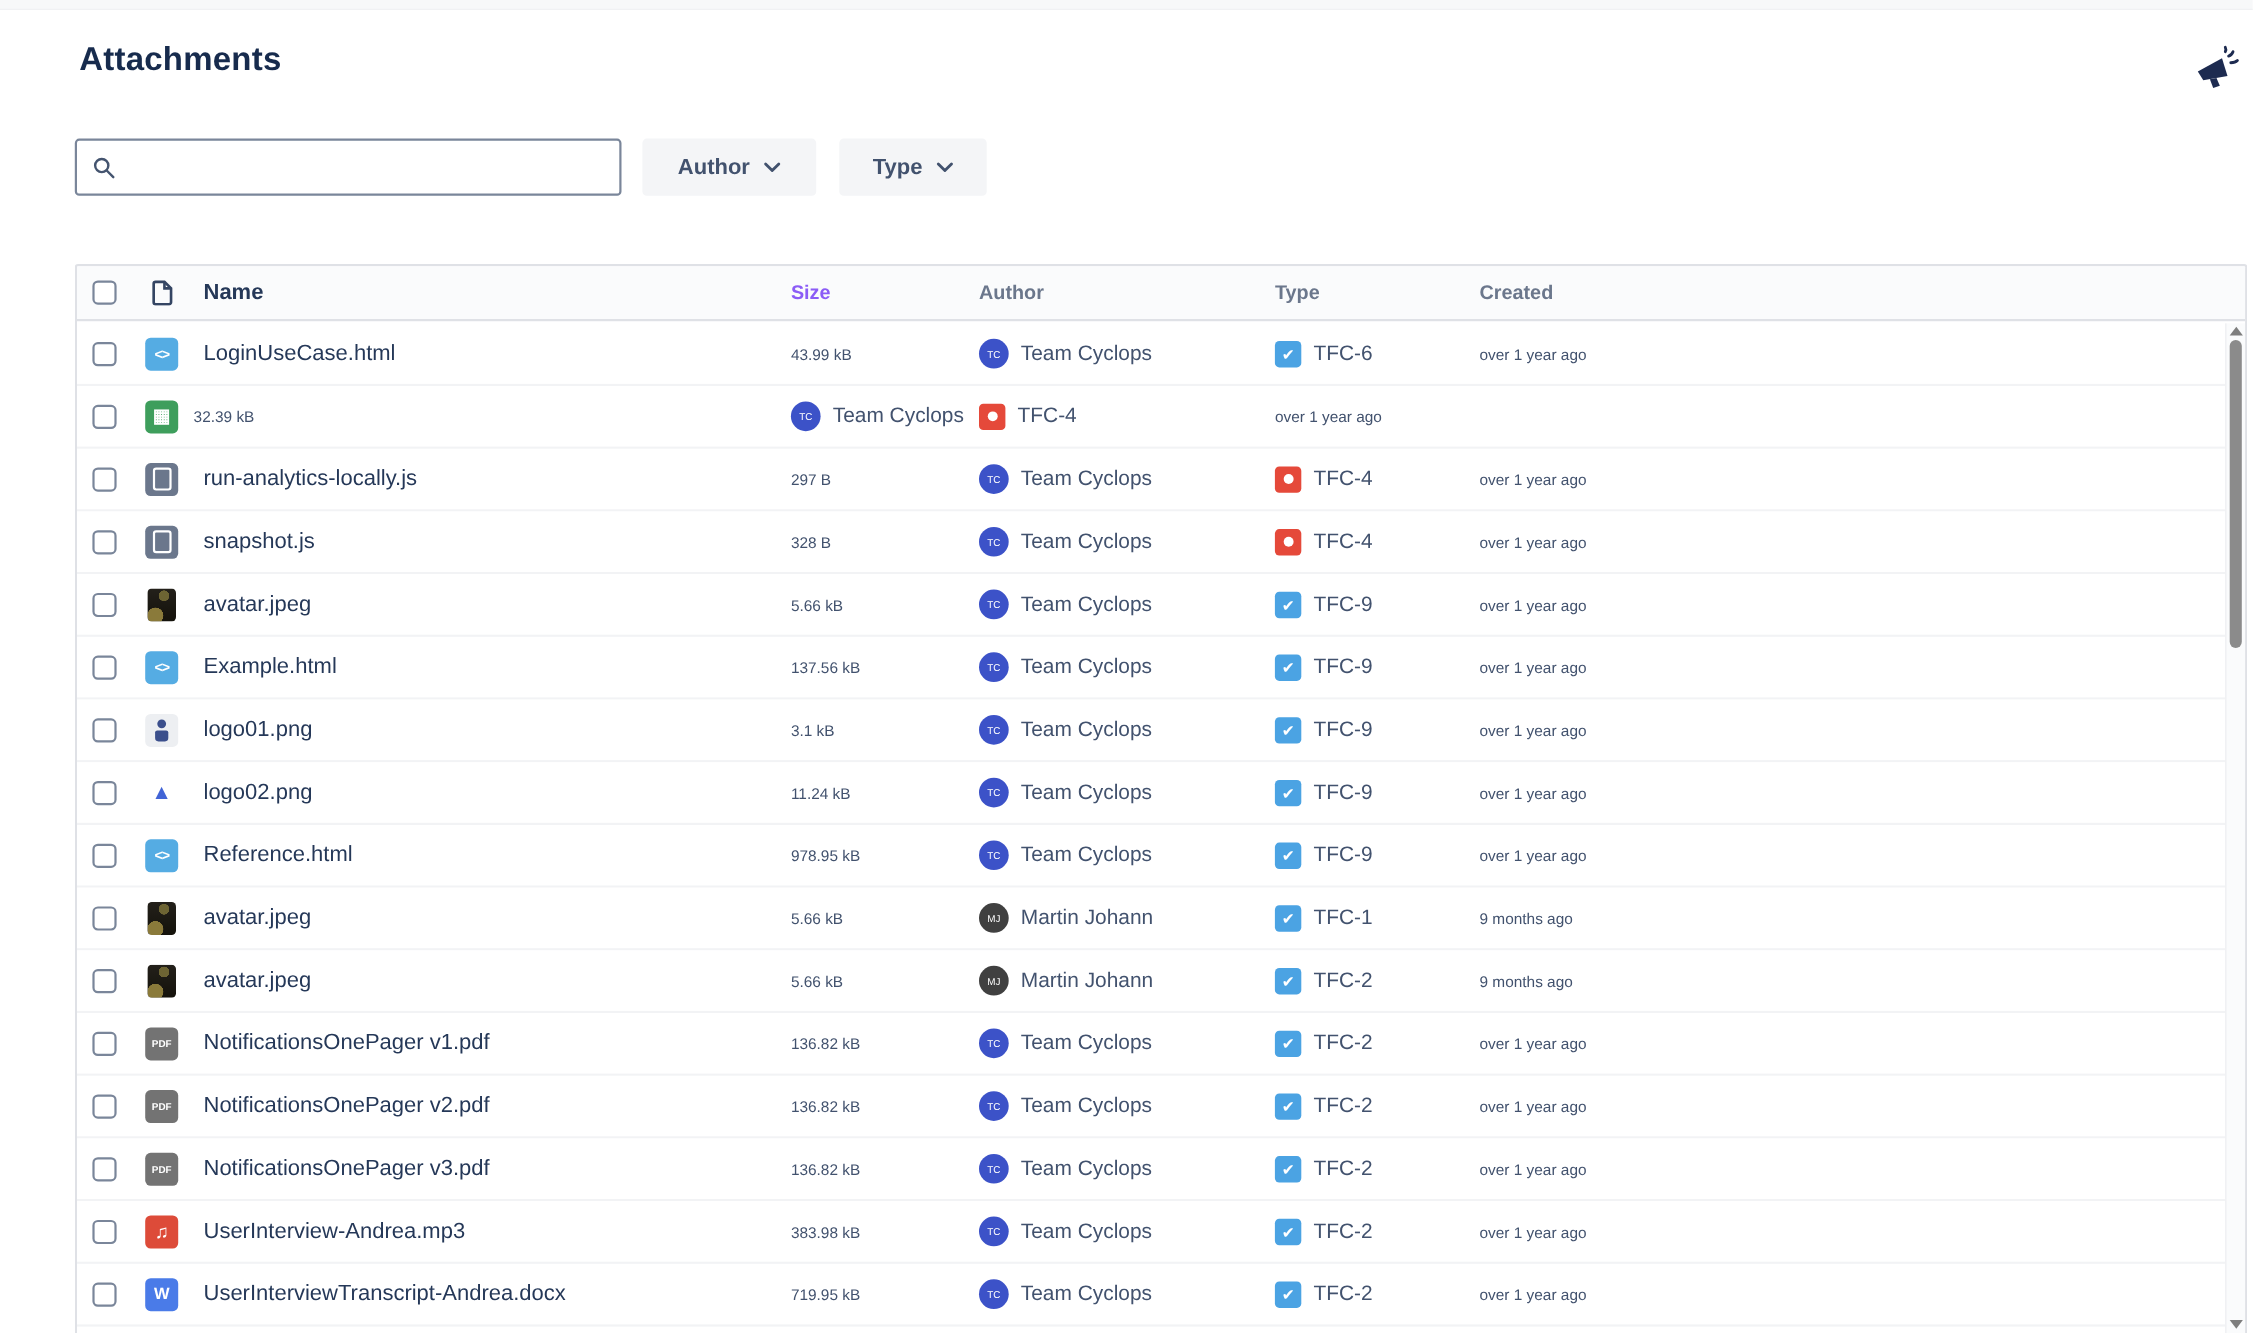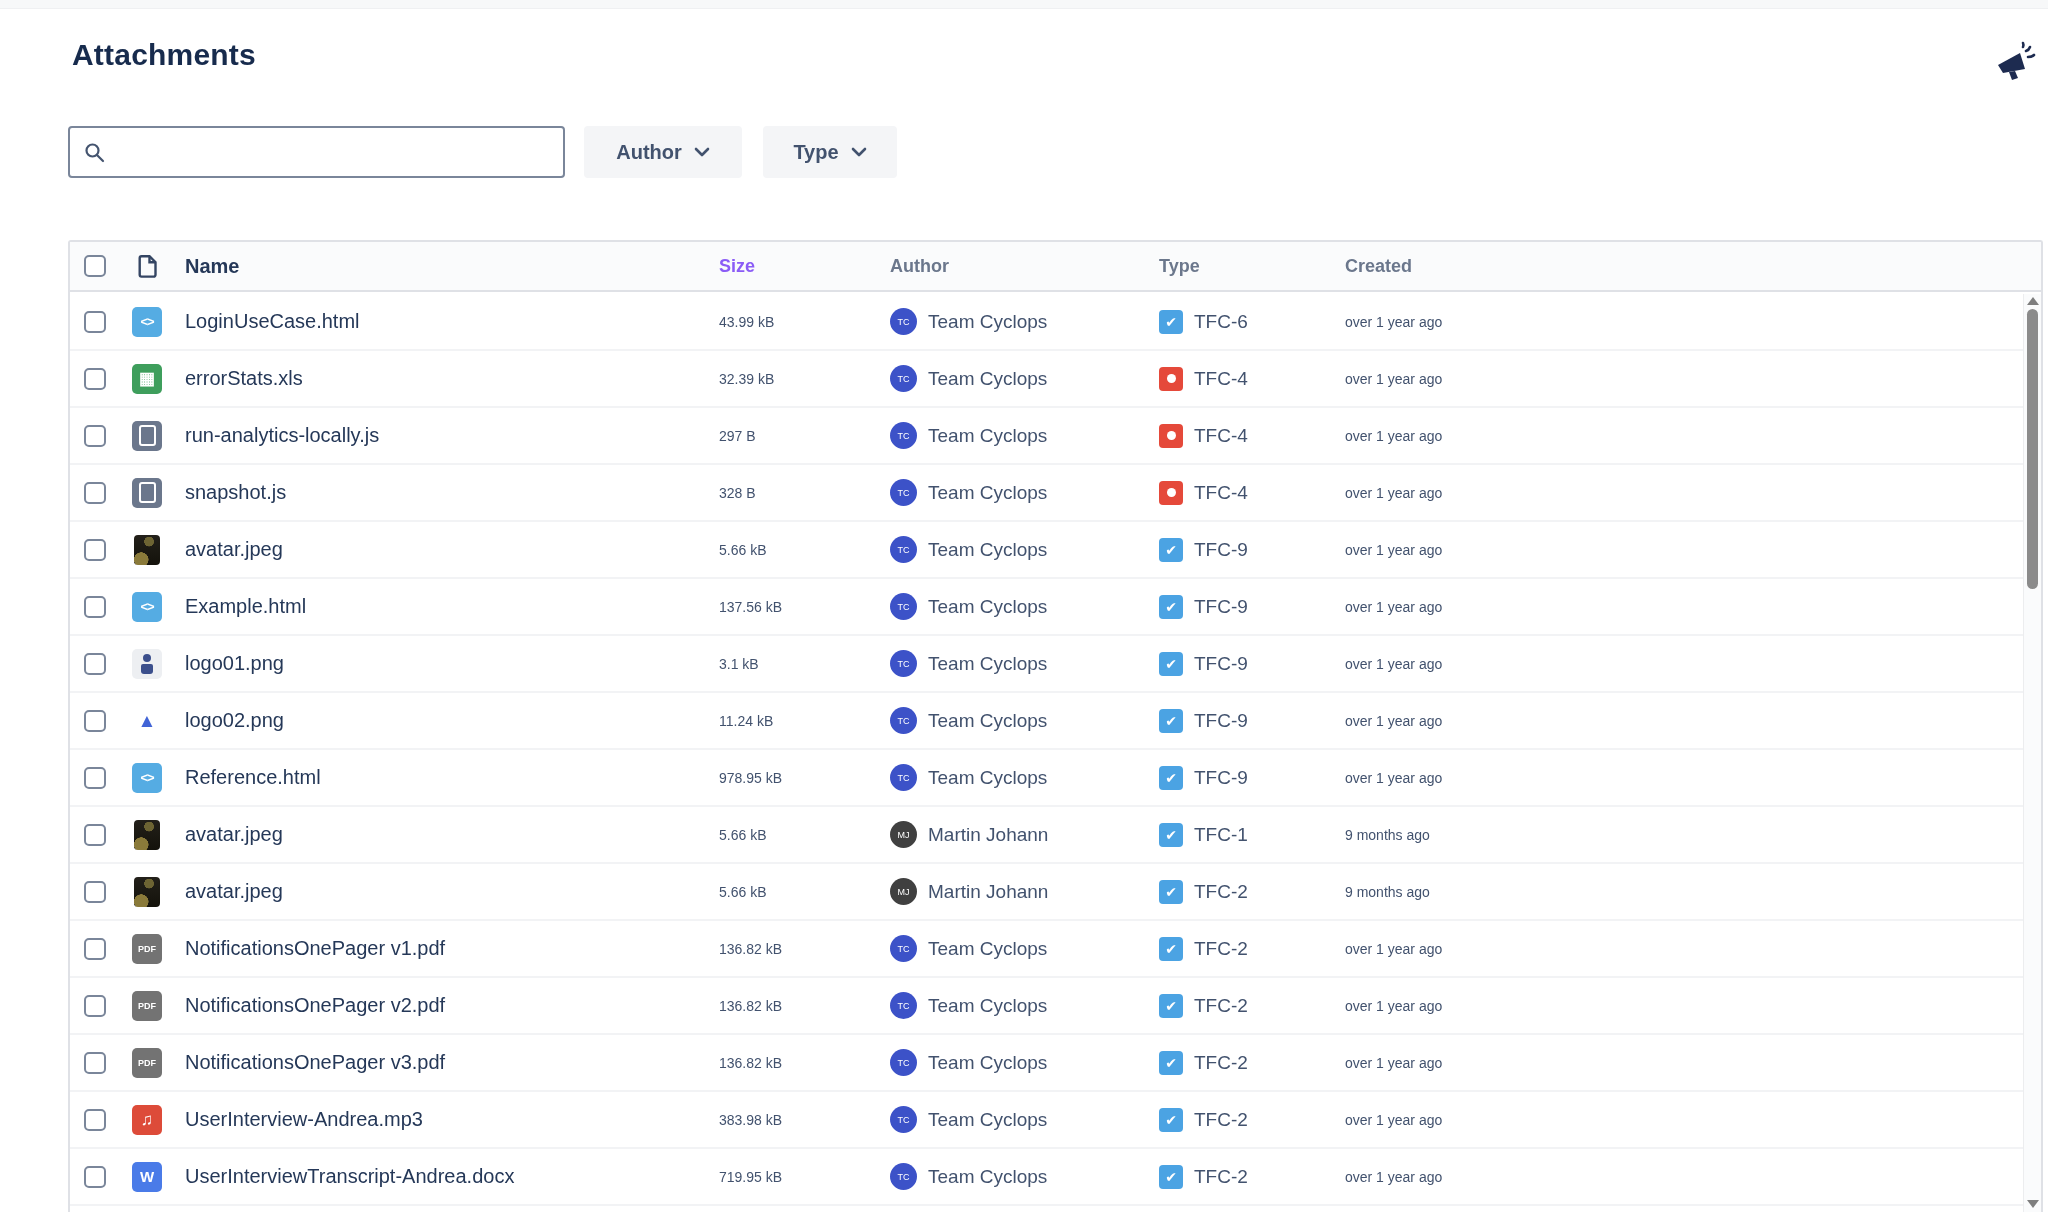--- a/index.html
+++ b/index.html
@@ -218,21 +218,20 @@
 
   <div class="row">
     <div class="cell-check">
       <span class="checkbox"></span>
     </div>
     <div class="cell-icon">
       <span class="fi fi-xls">
         <span>▦</span>
       </span>
     </div>
-    <div class="cell-name">errorStats.xls</div>
     <div class="cell-size">32.39 kB</div>
     <div class="cell-author">
       <span class="av av-team">TC</span>
       <span>Team Cyclops</span>
     </div>
     <div class="cell-issue">
       <span class="it it-bug">
             <span></span>
           </span>
       <span>TFC-4</span>

